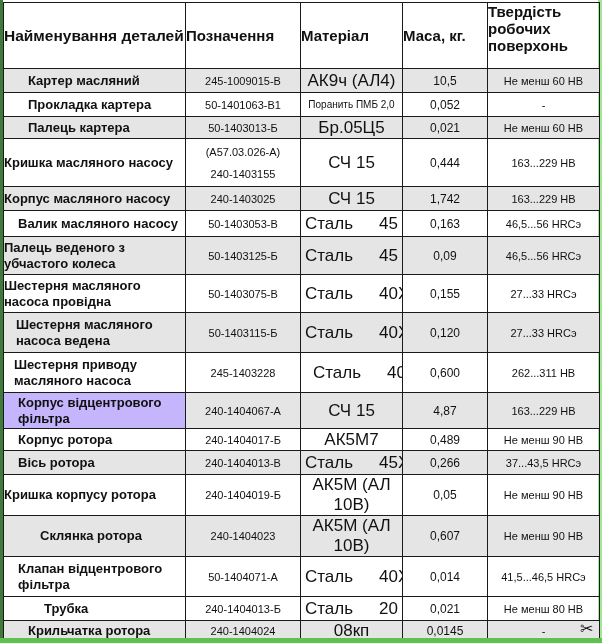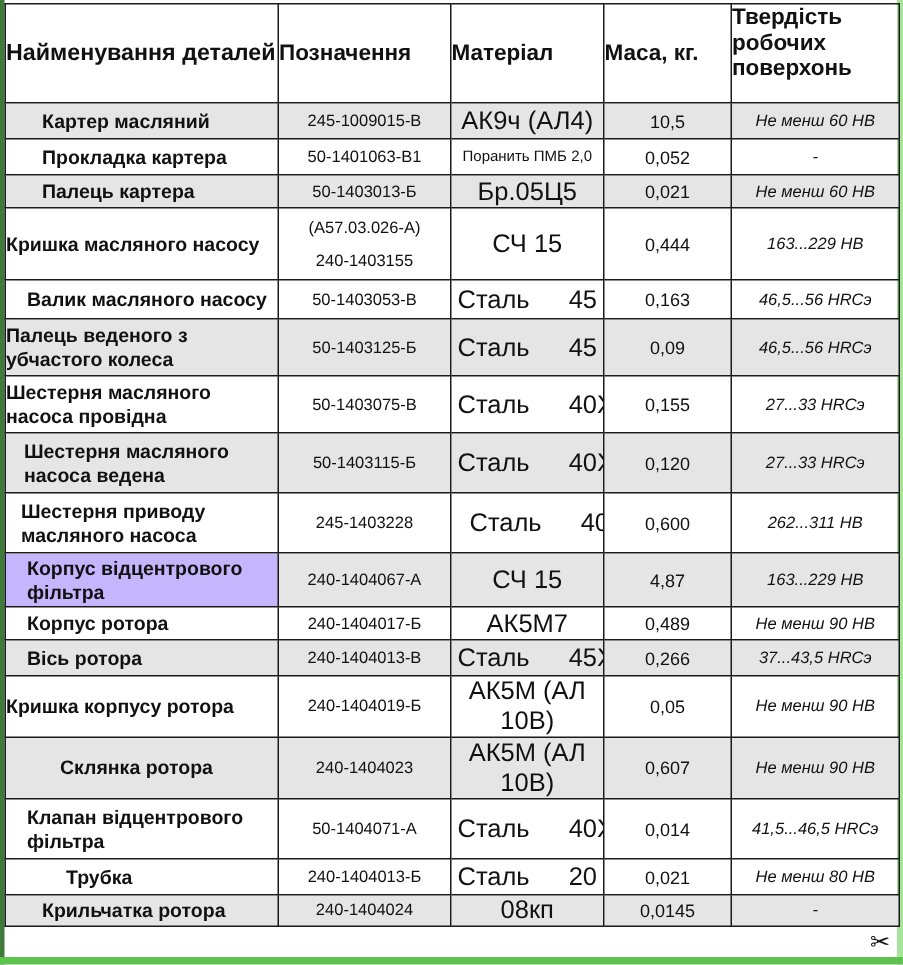--- a/index.html
+++ b/index.html
@@ -19,21 +19,21 @@
   td { font-size: 12px; text-align: center; vertical-align: middle; }
   td.name { font-weight: bold; font-size: 13px; text-align: left; padding-left: 6px; line-height: 16px; }
   td.name.ind1 { padding-left: 24px; }
   td.name.ind2 { padding-left: 14px; }
   td.name.ind3 { padding-left: 64px; }
   td.name.ind4 { padding-left: 28px; }
   td.code { font-size: 11px; }
   td.mat { font-size: 17px; }
   td.mat.steel { text-align: left; padding-left: 4px; }
   td.mat.steel .grade { margin-left: 26px; }
-  td.hard { font-size: 11px; font-style: italic; }
+  td.hard { font-size: 11px; }
   tr.gray td { background: #e5e5e5; }
   .two-line { display: block; line-height: 22px; }
   .fix-icon { position: absolute; left: 580px; top: 620px; width: 18px; height: 18px; font-size: 16px; line-height: 18px; color: #111; }
 </style>
 </head>
 <body>
 
 <div class="frame">
   <div class="green-left"></div>
   <div class="green-right"></div>
@@ -83,20 +83,27 @@
       <td class="name">Кришка масляного насосу</td>
       <td class="code">
         <span class="two-line">(А57.03.026-А)</span>
         <span class="two-line">240-1403155</span>
       </td>
       <td class="mat">СЧ 15</td>
       <td>0,444</td>
       <td class="hard">163...229 НВ</td>
     </tr>
 
+    <tr class="gray" style="height:24px">
+      <td class="name">Корпус масляного насосу</td>
+      <td class="code">240-1403025</td>
+      <td class="mat">СЧ 15</td>
+      <td>1,742</td>
+      <td class="hard">163...229 НВ</td>
+    </tr>
 
     <tr style="height:26px">
       <td class="name ind2">Валик масляного насосу</td>
       <td class="code">50-1403053-В</td>
       <td class="mat steel"><span>Сталь</span><span class="grade">45</span></td>
       <td>0,163</td>
       <td class="hard">46,5...56 HRCэ</td>
     </tr>
 
     <tr class="gray" style="height:38px">

